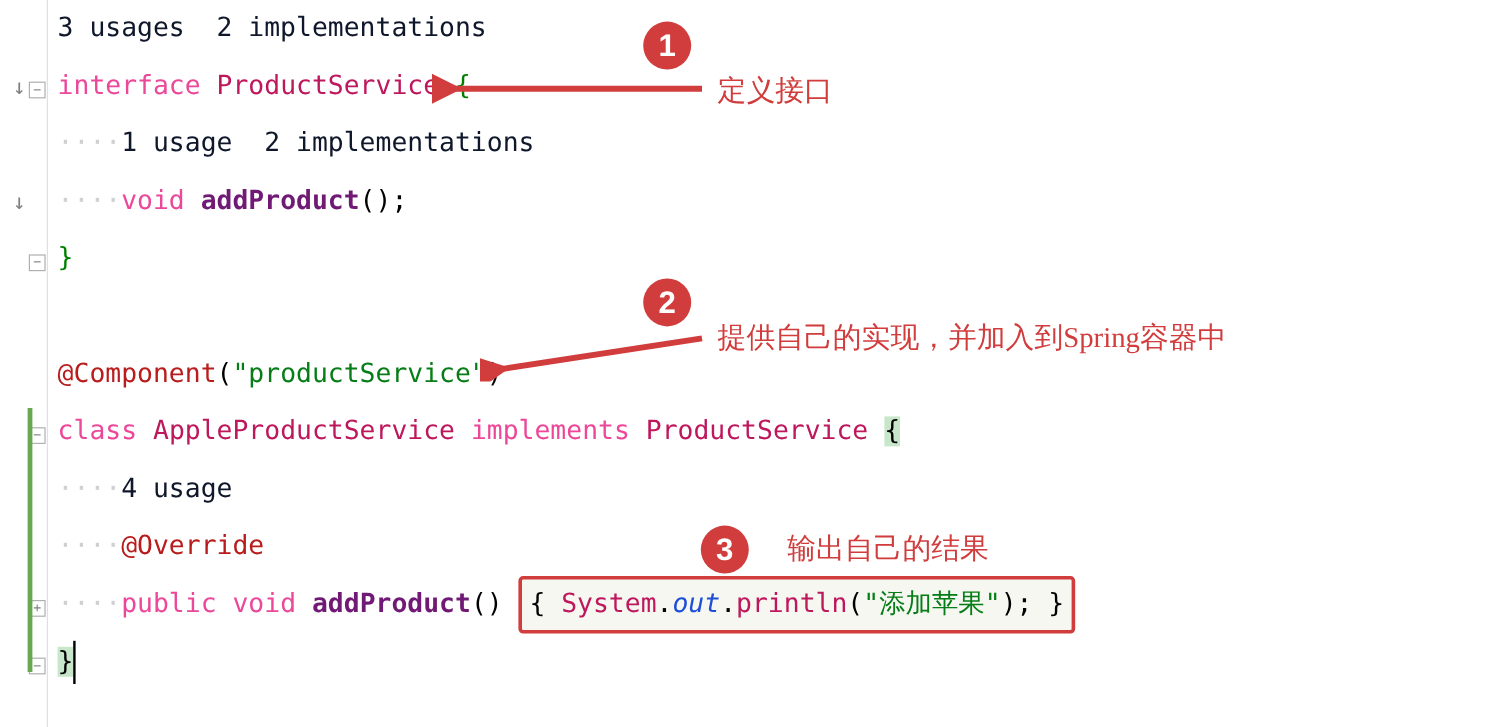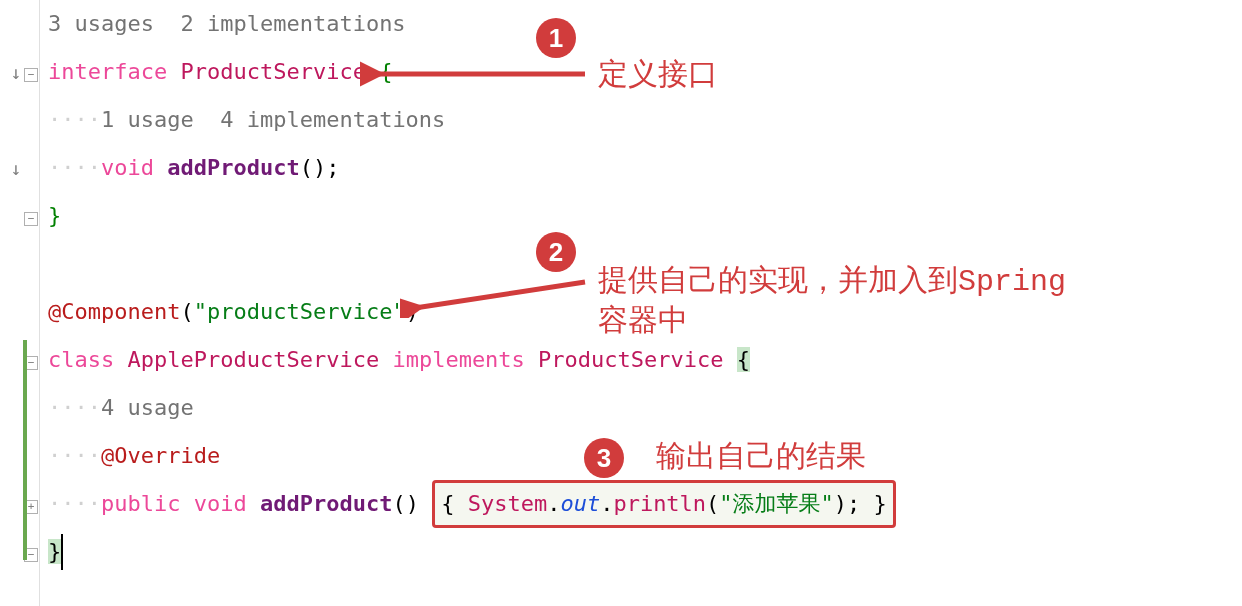--- a/index.html
+++ b/index.html
@@ -51,21 +51,21 @@
       left: 48px;
       top: 0;
       right: 0;
     }
     .line {
       height: 48px;
       line-height: 48px;
       white-space: pre;
       position: relative;
     }
-    .hint { color: #737373; font-style: normal; }
+    .hint { color: #0f172a; font-style: normal; }
     .keyword { color: #ec4899; }
     .type { color: #be185d; }
     .method { color: #701a75; font-weight: bold; }
     .annotation { color: #b91c1c; }
     .string { color: #067d17; }
     .field-italic { color: #1d4ed8; font-style: italic; }
     .brace { color: #000000; }
     .punct { color: #000000; }
     .indent-dots { color: #d0d0d0; }
     .green-brace { color: #008000; font-weight: normal; }
@@ -104,22 +104,22 @@
       font-weight: bold;
       font-size: 26px;
       display: flex;
       align-items: center;
       justify-content: center;
       font-family: -apple-system, sans-serif;
     }
     .annotation-text {
       position: absolute;
       color: #d13c3c;
-      font-size: 30px;
-      font-family: Liberation Mono, monospace;
+      font-size: 24px;
+      font-family: Liberation Serif, serif;
       font-weight: normal;
       line-height: 40px;
     }
     .arrow-svg {
       position: absolute;
       pointer-events: none;
     }
   </style>
 </head>
 <body>
@@ -137,21 +137,21 @@
   <div class="fold-icon" style="top:500px;">+</div>
   <div class="fold-icon" style="top:548px;">−</div>
   <div class="vert-line" style="top:340px; height:220px;"></div>
 </div>
 
 <div class="code-area">
   <div class="line"><span class="hint">3 usages  2 implementations</span></div>
 
   <div class="line"><span class="keyword">interface</span> <span class="type">ProductService</span> <span class="green-brace">{</span></div>
 
-  <div class="line"><span class="indent-dots">····</span><span class="hint">1 usage  4 implementations</span></div>
+  <div class="line"><span class="indent-dots">····</span><span class="hint">1 usage  2 implementations</span></div>
 
   <div class="line"><span class="indent-dots">····</span><span class="keyword">void</span> <span class="method">addProduct</span><span class="punct">();</span></div>
 
   <div class="line"><span class="green-brace">}</span></div>
 
   <div class="line"></div>
 
   <div class="line"><span class="annotation">@Component</span><span class="punct">(</span><span class="string">"productService"</span><span class="punct">)</span></div>
 
   <div class="line"><span class="keyword">class</span> <span class="type">AppleProductService</span> <span class="keyword">implements</span> <span class="type">ProductService</span> <span class="highlight-brace">{</span></div>

